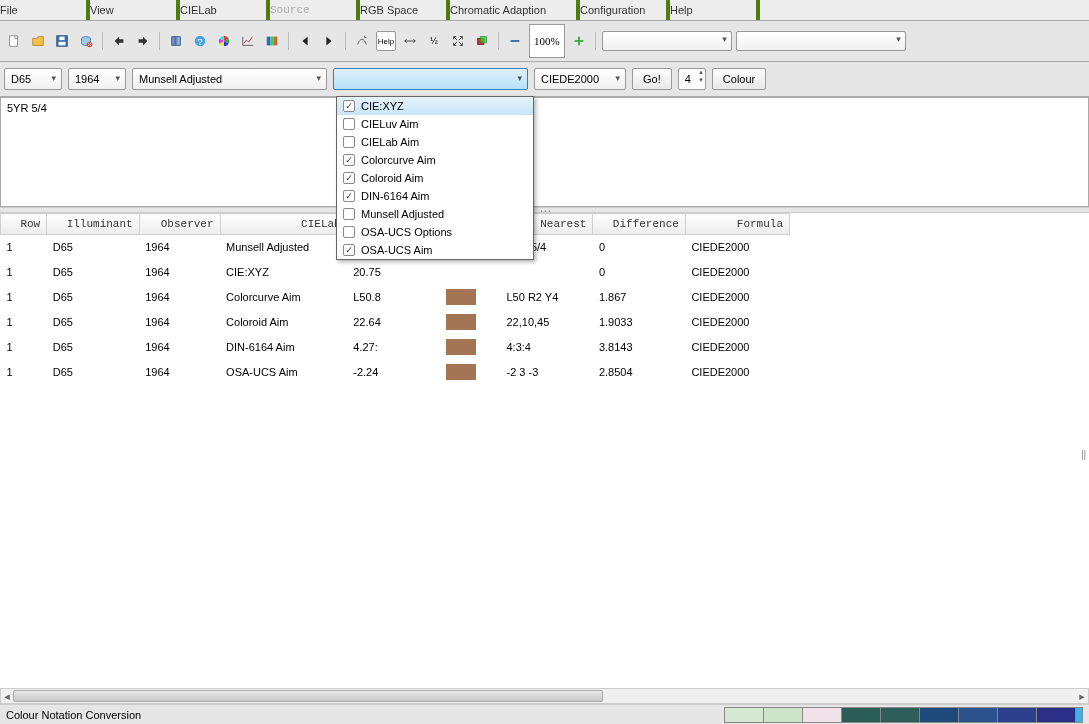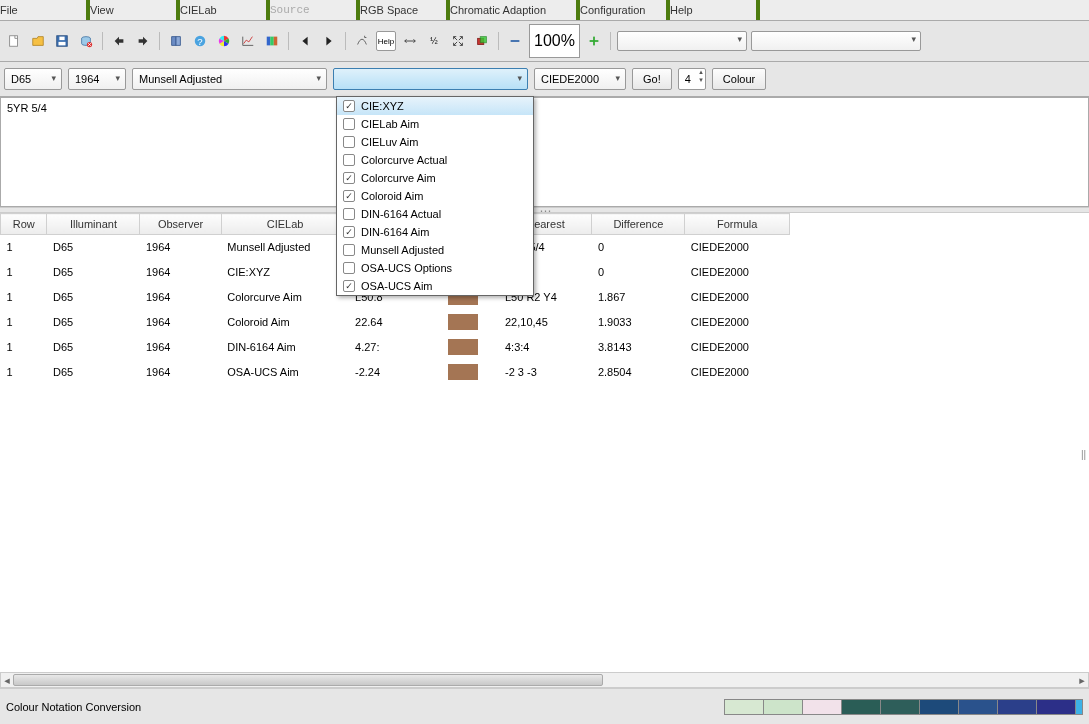--- a/index.html
+++ b/index.html
@@ -4,41 +4,41 @@
 <style>
 * { box-sizing: border-box; margin: 0; padding: 0; font-family: Tahoma, Arial, sans-serif; font-size: 11px; }
 body { width: 1089px; height: 724px; background: #e6e6e6; display: flex; flex-direction: column; overflow: hidden; }
 .menubar { display: flex; border-bottom: 1px solid #aaa; background: #ededed; }
 .menu-item { padding: 4px 0; width: 90px; border-right: 4px solid #4d7c0f; color: #333; cursor: default; }
 .menu-item.disabled { color: #aaa; font-family: Liberation Mono, monospace; }
 .toolbar { display: flex; align-items: center; padding: 3px 4px; gap: 4px; border-bottom: 1px solid #aaa; background: #e6e6e6; }
 .toolbar-btn { width: 20px; height: 20px; display: flex; align-items: center; justify-content: center; border-radius: 2px; }
 .toolbar-btn svg { width: 14px; height: 14px; }
 .sep { width:1px; height:18px; background:#bbb; margin:0 2px; }
-.pct-box { display:flex; align-items:center; border:1px solid #999; background:#fff; height:20px; padding:16px 4px; font-size:16px; }
+.pct-box { display:flex; align-items:center; border:1px solid #999; background:#fff; height:20px; padding:16px 4px; font-size:11px;font-family:Liberation Serif, serif; }
 .drop-empty { border:1px solid #999; background:linear-gradient(#fff,#f0f0f0); height:20px; border-radius:2px; position:relative; }
 .drop-empty::after { content:"▾"; position:absolute; right:4px; top:2px; font-size:9px; color:#555; }
 .control-row { display:flex; align-items:center; gap:6px; padding:6px 4px; border-bottom:1px solid #aaa; background:#e6e6e6; }
 .combo { display:flex; align-items:center; border:1px solid #999; background:linear-gradient(#fff,#f0f0f0); height:22px; padding:0 18px 0 6px; position:relative; border-radius:2px; font-size:11px; }
 .combo::after { content:"▾"; position:absolute; right:5px; top:4px; font-size:9px; color:#555; }
 .combo.open { background:linear-gradient(#dff1fb,#b7e0f7); border-color:#3c7fb1; }
 .btn { background:linear-gradient(#fdfdfd,#e8e8e8); border:1px solid #999; border-radius:2px; height:22px; padding:0 10px; font-size:11px; display:flex; align-items:center; }
 .spin { display:flex; align-items:center; border:1px solid #999; background:#fff; height:22px; padding:0 14px 0 6px; position:relative; border-radius:2px; }
 .spin::after { content:"▴\A▾"; white-space:pre; position:absolute; right:2px; top:-1px; font-size:7px; line-height:8px; color:#555; }
 .text-area { background:#fff; border:1px solid #aaa; padding:4px 6px; height:110px; font-size:11px; }
 .splitter { height:6px; background:#e6e6e6; position:relative; border-top:1px solid #ccc; border-bottom:1px solid #ccc; }
 .splitter::after { content:"⋯"; position:absolute; left:50%; top:-4px; transform:translateX(-50%); font-size:12px; color:#888; letter-spacing:-2px; }
 .grid-wrap { flex:1; overflow:auto; background:#fff; position:relative; }
 table { border-collapse:collapse; width:790px; }
-th { text-align:center; padding:4px 6px; font-weight:normal; background:linear-gradient(#fdfdfd,#ececec); border:1px solid #d0d0d0; font-size:11px; color:#333; }
+th { text-align:right; padding:4px 6px; font-weight:normal; background:linear-gradient(#fdfdfd,#ececec); border:1px solid #d0d0d0; font-size:11px; color:#333;font-family:Liberation Mono, monospace; }
 td { padding:4px 6px; font-size:11px; border-bottom:1px solid transparent; }
 .swatch-cell { width:30px; height:16px; }
 .hscroll { height:16px; background:#f0f0f0; border:1px solid #ccc; display:flex; align-items:center; }
 .hscroll .thumb { height:12px; background:linear-gradient(#e8e8e8,#c8c8c8); border:1px solid #aaa; border-radius:2px;}
-.statusbar { display:flex; align-items:center; height:36px; background:#e6e6e6; border-top:1px solid #ccc; padding:0 6px; justify-content:space-between; }
+.statusbar { display:flex; align-items:center; height:20px; background:#e6e6e6; border-top:1px solid #ccc; padding:0 6px; justify-content:space-between; }
 .swatches { display:flex; gap:0; }
 .swatch { width:40px; height:16px; border:1px solid #888; margin-left:-1px; }
 .swatch.small { width:8px; }
 .dropdown { position:absolute; left:336px; top:96px; width:198px; background:#fff; border:1px solid #666; box-shadow:2px 2px 4px rgba(0,0,0,0.3); z-index:10; }
 .dropdown .item { display:flex; align-items:center; gap:6px; padding:3px 6px; font-size:11px; }
 .dropdown .item.hl { background:linear-gradient(#e7f3fb,#c6e5f8); }
 .chk { width:12px; height:12px; border:1px solid #888; background:#fff; display:flex; align-items:center; justify-content:center; font-size:9px; color:#333; border-radius:2px; }
 .right-handle { position:absolute; right:0; top:230px; width:8px; height:22px; color:#888; font-size:10px; display:flex; align-items:center; }
 </style>
 </head>
@@ -322,41 +322,33 @@
     </span>
 </div>
 
 <div class="dropdown" id="dropdown">
     <div class="item hl">
       <span class="chk">✓</span>
       <span>CIE:XYZ</span>
     </div>
     <div class="item">
       <span class="chk"></span>
+      <span>CIELuv Aim</span>
+    </div>
+    <div class="item">
+      <span class="chk"></span>
       <span>CIELab Aim</span>
     </div>
     <div class="item">
-      <span class="chk"></span>
-      <span>CIELuv Aim</span>
-    </div>
-    <div class="item">
-      <span class="chk"></span>
-      <span>Colorcurve Actual</span>
-    </div>
-    <div class="item">
       <span class="chk">✓</span>
       <span>Colorcurve Aim</span>
     </div>
     <div class="item">
       <span class="chk">✓</span>
       <span>Coloroid Aim</span>
-    </div>
-    <div class="item">
-      <span class="chk"></span>
-      <span>DIN-6164 Actual</span>
     </div>
     <div class="item">
       <span class="chk">✓</span>
       <span>DIN-6164 Aim</span>
     </div>
     <div class="item">
       <span class="chk"></span>
       <span>Munsell Adjusted</span>
     </div>
     <div class="item">

